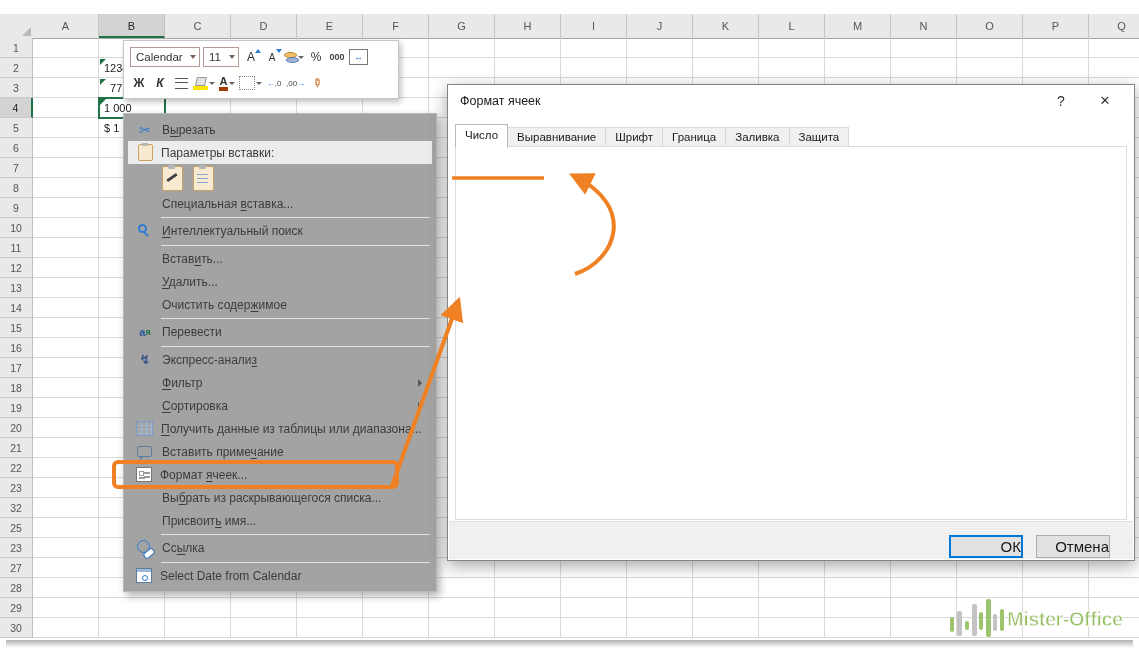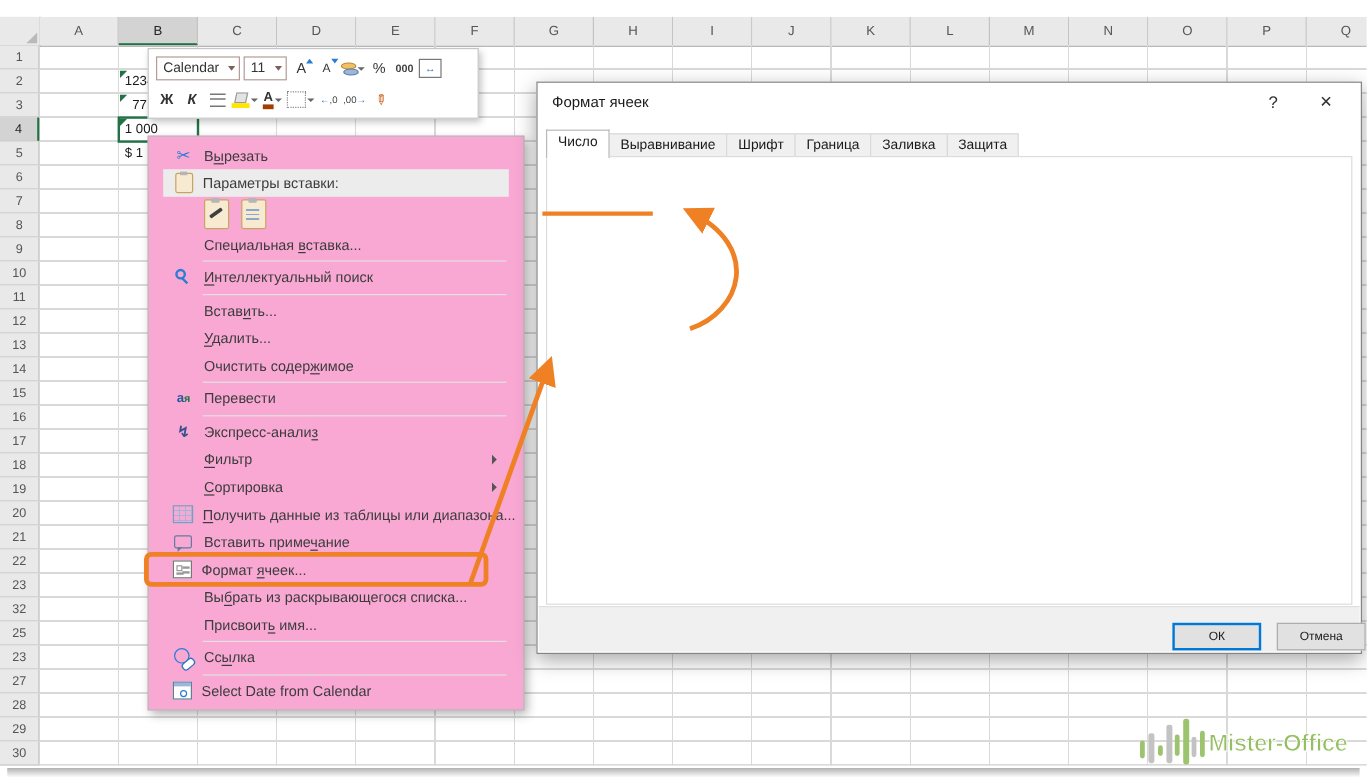--- a/index.html
+++ b/index.html
@@ -47,21 +47,21 @@
   .bucket{width:15px;height:13px;position:relative;}
   .bucket::before{content:"";position:absolute;left:3px;top:0;width:8px;height:7px;background:#e3e3e3;border:1px solid #9a9a9a;transform:skewX(-12deg);}
   .bucket::after{content:"";position:absolute;left:0;bottom:0;width:15px;height:4px;background:#ffe600;}
   .fcol{font-size:11px;font-weight:bold;color:#333;border-bottom:4px solid #a33e03;line-height:11px;padding:0 1px;}
   .bgrid{width:14px;height:12px;border:1px dotted #8a8a8a;}
   .dec{font-size:8px;color:#444;white-space:nowrap;}
   .dec .bl{color:#2b7cd3;}
   .brush{color:#c55a11;font-size:12px;transform:rotate(90deg);display:inline-block;}
 
   
-  #menu{position:absolute;left:123px;top:113px;width:314px;background:#f9a8d4;border:1px solid #bababa;box-shadow:3px 4px 8px rgba(0,0,0,.3);box-sizing:border-box;z-index:7;padding:4px 12px;}
+  #menu{position:absolute;left:123px;top:113px;width:314px;background:#a3a3a3;border:1px solid #bababa;box-shadow:3px 4px 8px rgba(0,0,0,.3);box-sizing:border-box;z-index:7;padding:4px 4px;}
   .mitem{display:flex;align-items:center;height:23px;font-size:12px;color:#3c3c3c;position:relative;cursor:default;}
   .mitem.hl{background:#ececec;text-align:center;}
   .mlabel{margin-left:34px;white-space:nowrap;}
   .mitem .mic + .mlabel{margin-left:8px;}
   .mic{flex:0 0 18px;width:18px;height:18px;margin-left:8px;display:flex;align-items:center;justify-content:center;position:relative;}
   .msep{height:1px;background:#e2e2e2;margin:2px 2px 1.5px 33px;}
   .subarr{width:0;height:0;border-left:4px solid #555;border-top:4px solid transparent;border-bottom:4px solid transparent;margin-left:auto;margin-right:10px;}
   .pasterow{display:flex;align-items:center;height:28px;padding-left:34px;gap:10px;}
   .pic{width:19px;height:23px;background:#f7ead1;border:1px solid #c9a35f;border-radius:2px;position:relative;}
   .pic::before{content:"";position:absolute;left:5px;top:-2px;width:7px;height:4px;background:#b5b5b5;border-radius:1px;}
@@ -88,42 +88,42 @@
   .ic-format-cells::before{content:"";position:absolute;left:2px;top:3px;width:3px;height:3px;border:1px solid #999;}
   .ic-format-cells::after{content:"";position:absolute;left:7px;top:4px;width:6px;height:1.5px;background:#999;box-shadow:0 4px 0 #999,-5px 5px 0 #999;}
   .ic-link::before{content:"";position:absolute;left:1px;top:1px;width:11px;height:11px;border:1.5px solid #2b7cd3;border-radius:50%;}
   .ic-link::after{content:"";position:absolute;right:-1px;bottom:0;width:10px;height:5px;border:1.5px solid #2e6fbd;border-radius:3px;background:#fff;transform:rotate(-40deg);}
   .ic-calendar{border:1px solid #5f7d9c;width:14px!important;height:13px!important;flex-basis:14px!important;background:#fff;}
   .ic-calendar::before{content:"";position:absolute;left:0;top:0;width:14px;height:3px;background:#9db7d9;}
   .ic-calendar::after{content:"";position:absolute;left:5px;top:6px;width:4px;height:4px;border:1.5px solid #2b7cd3;border-radius:50%;}
   u{text-underline-offset:2px;}
 
   
-  #dlg{position:absolute;left:447px;top:68px;width:688px;height:477px;background:#fff;border:1px solid #848484;box-shadow:0 5px 16px rgba(0,0,0,.35);box-sizing:border-box;z-index:8;font-size:11.5px;color:#1a1a1a;}
+  #dlg{position:absolute;left:447px;top:84px;width:688px;height:477px;background:#fff;border:1px solid #848484;box-shadow:0 5px 16px rgba(0,0,0,.35);box-sizing:border-box;z-index:8;font-size:11.5px;color:#1a1a1a;}
   #dlg-title{position:absolute;left:12px;top:9px;font-size:12.5px;color:#1a1a1a;}
   .capbtn{position:absolute;top:4px;width:30px;height:24px;text-align:center;line-height:24px;font-size:14px;color:#333;}
   #dlg-help{right:58px;}
   #dlg-close{right:14px;font-size:13px;}
   #tabstrip{position:absolute;left:7px;top:40px;height:23px;display:flex;align-items:flex-end;}
   .tab{height:19px;line-height:19px;padding:0 9px;background:#f0f0f0;border:1px solid #d9d9d9;margin-right:-1px;font-size:11.5px;color:#1a1a1a;box-sizing:content-box;position:relative;}
   .tab.active{background:#fff;height:22px;line-height:21px;border-color:#b9b9b9;border-bottom:1px solid #fff;z-index:3;margin-top:-2px;}
   #tabpage{position:absolute;left:7px;top:61px;right:7px;bottom:40px;background:#fff;border:1px solid #dcdcdc;z-index:1;}
   #nf-label{position:absolute;left:12px;top:66px;font-size:11.5px;}
   #listbox{position:absolute;left:11px;top:81px;width:148px;height:265px;border:1px solid #7a7a7a;background:#fff;box-sizing:border-box;}
   .fmt-item{height:13px;line-height:13px;font-size:11.5px;padding-left:4px;color:#1a1a1a;white-space:nowrap;}
   .fmt-item.sel{background:#0078d7;color:#fff;}
   #lb-scroll{position:absolute;right:0;top:0;bottom:0;width:14px;background:#f0f0f0;border-left:1px solid #e2e2e2;}
   .sarr{position:absolute;left:0;width:14px;height:14px;text-align:center;line-height:14px;font-size:8px;color:#8a8a8a;}
   .sarr.up{top:0;} .sarr.dn{bottom:0;}
   #samplebox{position:absolute;left:172px;top:95px;width:478px;height:27px;border:1px solid #dcdcdc;}
   #sample-label{position:absolute;left:180px;top:88px;background:#fff;padding:0 4px;font-size:11.5px;}
   #sample-value{position:absolute;left:186px;top:104px;font-size:11.5px;}
   #descr{position:absolute;left:166px;top:124px;width:472px;font-size:11.5px;line-height:14px;color:#1a1a1a;}
   #dfooter{position:absolute;left:1px;right:1px;bottom:1px;height:37px;background:#f0f0f0;border-top:1px solid #dfdfdf;}
-  .dbtn{position:absolute;top:450px;width:74px;height:23px;background:#e1e1e1;border:1px solid #adadad;font-size:10px;text-align:center;line-height:21px;box-sizing:border-box;color:#1a1a1a;margin-left:28px;}
+  .dbtn{position:absolute;top:450px;width:74px;height:23px;background:#e1e1e1;border:1px solid #adadad;font-size:15px;text-align:right;line-height:21px;box-sizing:border-box;color:#1a1a1a;}
   #btn-ok{left:501px;border:2px solid #0078d7;line-height:19px;}
   #btn-cancel{left:588px;}
 
   
   #overlay{position:absolute;inset:0;z-index:10;pointer-events:none;}
 </style>
 </head>
 <body>
 <div id="page">
 

